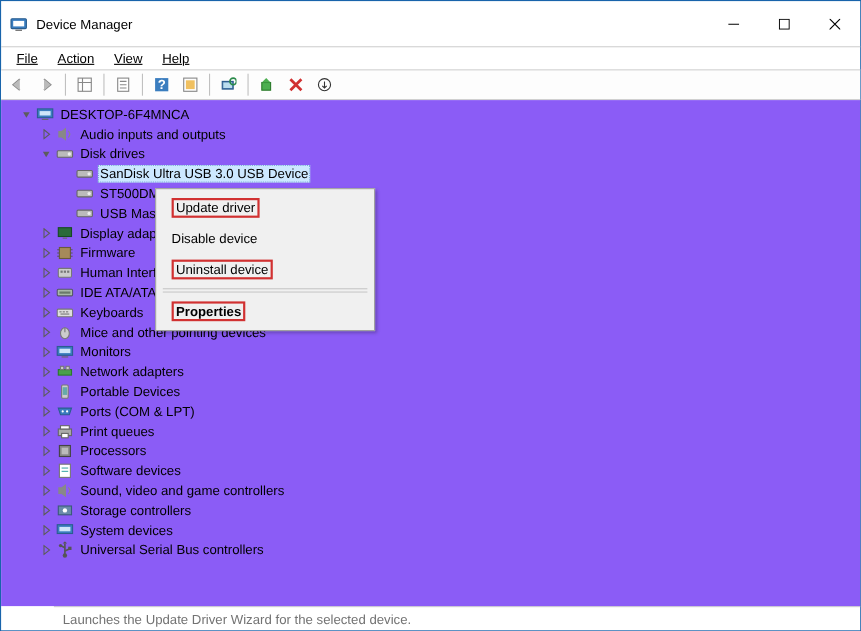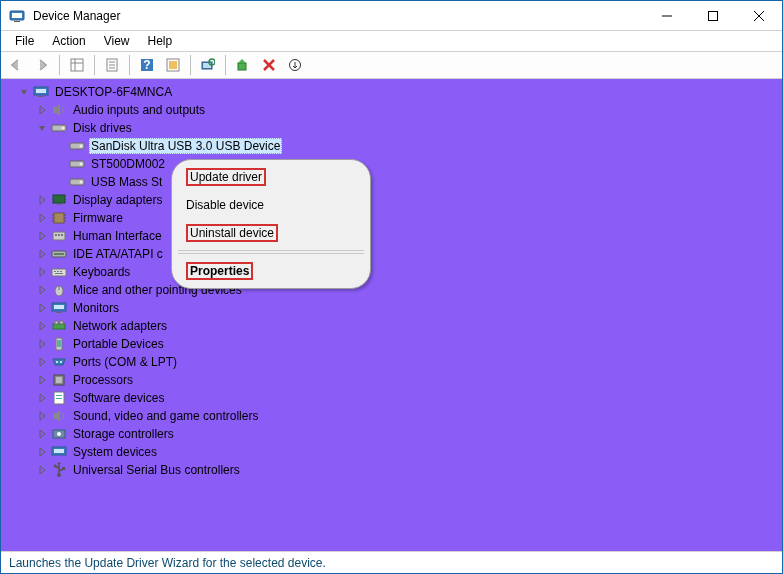--- a/index.html
+++ b/index.html
@@ -1,23 +1,23 @@
 <!DOCTYPE html>
 <html><head>
 <meta charset="utf-8">
 <style>
   * { box-sizing: border-box; font-family: "Segoe UI", Tahoma, sans-serif; font-size: 12px; user-select: none; }
   body { margin: 0; background: #fff; }
   .window { width: 783px; height: 574px; border: 1px solid #1864ab; display: flex; flex-direction: column; background: #fff; position: relative; }
-  .titlebar { height: 30px; display: flex; align-items: center; padding: 0 0 0 8px; border-bottom: 1px solid #d0d0d0; }
+  .titlebar { height: 42px; display: flex; align-items: center; padding: 0 0 0 8px; border-bottom: 1px solid #d0d0d0; }
   .titlebar .icon { width: 16px; height: 16px; margin-right: 8px; display: flex; align-items: center; justify-content: center; }
   .titlebar .title { flex: 1; font-size: 12px; }
   .titlebar .winbtns { display: flex; }
   .titlebar .winbtn { width: 46px; height: 30px; display: flex; align-items: center; justify-content: center; }
-  .menubar { height: 20px; display: flex; align-items: center; padding: 0 6px; gap: 2px; }
+  .menubar { height: 20px; display: flex; align-items: center; padding: 0 6px; gap: 2px; text-decoration: underline; }
   .menubar .mitem { padding: 2px 8px; }
   .toolbar { height: 28px; border-top: 1px solid #d0d0d0; border-bottom: 1px solid #d0d0d0; display: flex; align-items: center; padding: 0 4px; gap: 4px; background: #fdfdfd; }
   .tbtn { width: 22px; height: 22px; display: flex; align-items: center; justify-content: center; border: 1px solid transparent; }
   .tsep { width: 1px; height: 20px; background: #c0c0c0; margin: 0 2px; }
   .content { flex: 1; display: flex; flex-direction: column; background: #8b5cf6; overflow: hidden; position: relative; }
   .tree { flex: 1; padding: 4px 2px; overflow: auto; }
   .node { display: flex; align-items: center; height: 18px; position: relative; }
   .toggle { width: 14px; height: 14px; display: flex; align-items: center; justify-content: center; margin-right: 2px; color: #5c5c5c; }
   .toggle svg { display: block; }
   .spacer { width: 14px; height: 14px; margin-right: 2px; }
@@ -25,21 +25,21 @@
   .nlabel { white-space: nowrap; padding: 0 2px; }
   .selected { background: #cce8ff; border: 1px dotted #7aa7d8; padding: 0 1px; }
   .indent-1 { padding-left: 14px; }
   .indent-2 { padding-left: 32px; }
   .indent-3 { padding-left: 50px; }
   .context-menu { position: absolute; background: #f0f0f0; border: 1px solid #a0a0a0; box-shadow: 2px 2px 3px rgba(0,0,0,0.25); padding: 2px; z-index: 10; width: 200px; }
   .context-menu .citem { padding: 6px 12px; display: flex; align-items: center; font-size: 12px; }
   .context-menu .csep { height: 1px; background: #c8c8c8; margin: 2px 4px; }
   .highlight-box { border: 2px solid #d13131; display: inline-block; padding: 0 2px; }
   .highlight-box.bold { font-weight: bold; }
-  .statusbar { height: 22px; border-top: 1px solid #d0d0d0; display: flex; align-items: center; padding: 0 8px; font-size: 12px; color: #0c4a6e; }
+  .statusbar { height: 22px; border-top: 1px solid #d0d0d0; display: flex; align-items: center; padding: 0 8px; font-size: 12px; color: #737373; margin-left: 48px; }
 </style>
 </head>
 <body>
 
 <div class="window">
 
   <div class="titlebar">
     <span class="icon">
       <svg width="16" height="16" viewBox="0 0 16 16">
           <rect x="1" y="3" width="14" height="9" rx="1" fill="#3a7dbf" stroke="#2a5d8f"></rect>
@@ -385,20 +385,35 @@
         <span class="nicon">
             <svg width="16" height="16" viewBox="0 0 16 16">
               <path d="M2 5 L14 5 L12 11 L4 11 Z" fill="#3a7dbf" stroke="#2a5d8f"></path>
               <circle cx="6" cy="8" r="1" fill="#fff"></circle>
               <circle cx="10" cy="8" r="1" fill="#fff"></circle>
             </svg>
           </span>
         <span class="nlabel">Ports (COM &amp; LPT)</span>
       </div>
 
+      <div class="node indent-2">
+        <span class="toggle">
+            <svg width="10" height="10">
+              <path d="M3 1 L8 5 L3 9 Z" fill="none" stroke="#5c5c5c"></path>
+            </svg>
+          </span>
+        <span class="nicon">
+            <svg width="16" height="16" viewBox="0 0 16 16">
+              <rect x="2" y="6" width="12" height="6" fill="#aaa" stroke="#666"></rect>
+              <rect x="4" y="3" width="8" height="3" fill="#fff" stroke="#666"></rect>
+              <rect x="5" y="10" width="6" height="4" fill="#fff" stroke="#666"></rect>
+            </svg>
+          </span>
+        <span class="nlabel">Print queues</span>
+      </div>
 
       <div class="node indent-2">
         <span class="toggle">
             <svg width="10" height="10">
               <path d="M3 1 L8 5 L3 9 Z" fill="none" stroke="#5c5c5c"></path>
             </svg>
           </span>
         <span class="nicon">
             <svg width="16" height="16" viewBox="0 0 16 16">
               <rect x="3" y="3" width="10" height="10" fill="#888" stroke="#444"></rect>
@@ -483,21 +498,21 @@
               <circle cx="4" cy="4" r="1.5" fill="#555"></circle>
               <rect x="11" y="5" width="3" height="3" fill="#555"></rect>
               <path d="M6 2 L8 0 L10 2 Z" fill="#555"></path>
             </svg>
           </span>
         <span class="nlabel">Universal Serial Bus controllers</span>
       </div>
 
     </div>
 
-    <div class="context-menu" style="left:170px; top:80px;border-radius:20px;">
+    <div class="context-menu" style="left:140px; top:80px;">
       <div class="citem">
           <span class="highlight-box">Update driver</span>
         </div>
       <div class="citem">
           <span>Disable device</span>
         </div>
       <div class="citem">
           <span class="highlight-box">Uninstall device</span>
         </div>
       <div class="csep"></div>

